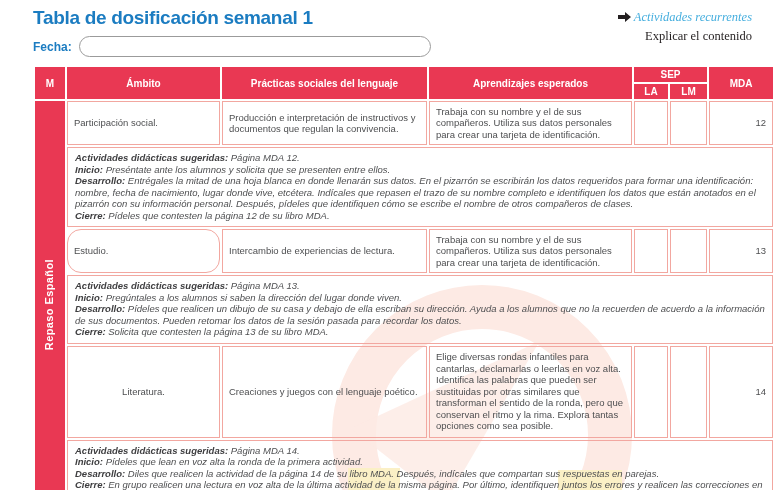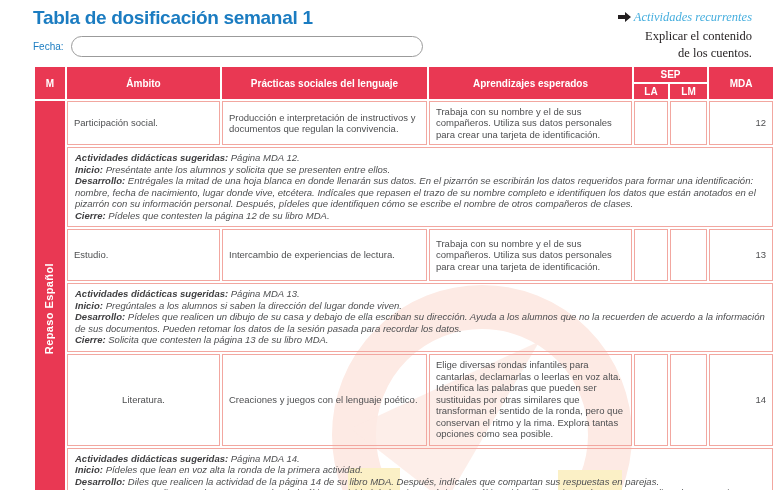--- a/index.html
+++ b/index.html
@@ -14,39 +14,39 @@
              border:44px solid #fdeae4; }
   .wm-petal { left:395px; top:300px; width:0; height:0;
               border-left:95px solid transparent; border-right:25px solid transparent;
               border-bottom:185px solid #fdeae4; transform:rotate(38deg); opacity:.8; }
   .wm-yellow { left:348px; top:468px; width:52px; height:22px; background:#fbf0c6; }
   .wm-yellow2 { left:558px; top:470px; width:64px; height:20px; background:#fbf0c6; }
   
   .head { position:relative; z-index:2; padding:7px 0 0 33px; }
   .title { color:#1b7cc1; font-size:19px; font-weight:bold; letter-spacing:-0.3px; }
   .fecha-row { margin-top:7px; display:flex; align-items:center; gap:7px; }
-  .fecha-label { color:#1b7cc1; font-size:10px; font-weight:normal; }
+  .fecha-label { color:#1b7cc1; font-size:12px; font-weight:bold; }
   .fecha-input { width:352px; height:21px; border:1.5px solid #9b9b9b; border-radius:11px;
                  background:#fff; }
   .recur { position:absolute; top:9px; right:27px; z-index:2; text-align:right;
            font-family:"Liberation Serif", serif; font-size:12.5px; color:#231f20;
            line-height:1.4; }
   .recur .link { color:#45aede; font-style:italic; }
   .recur .arrow-icon { display:inline-block; margin-right:3px; vertical-align:-1px; }
   
   .tbl-wrap { position:relative; z-index:1; margin:8px 0 0 33px; }
   table { width:742px; table-layout:fixed; border-collapse:separate; border-spacing:2px; }
   th { background:#e93853; color:#ffffff; font-size:10px; font-weight:bold;
        text-align:center; vertical-align:middle; padding:2px 1px; }
   th.sep-top { height:14px; }
   td { border:1px solid #f2a7a0; background:transparent; color:#4e4f51;
        font-size:9.5px; line-height:11.5px; vertical-align:middle; padding:3px 6px; }
   td.center { text-align:right; }
   td.acts { vertical-align:top; padding:4px 7px 5px 7px;font-style:italic; }
-  td.h1 { height:44px; } td.h2 { height:52px; } td.h3 { height:92px;text-align:center; }
+  td.h1 { height:44px; } td.h2 { height:44px;border-radius:14px; } td.h3 { height:92px;text-align:center; }
   .lbl { font-weight:bold; color:#3e3e40; }
   
   td.mbar { background:#e93853; border:none; position:relative; padding:0; }
   .mbar-inner { position:absolute; inset:0; display:flex; align-items:center; justify-content:center; }
   .mbar-inner span { writing-mode:vertical-rl; transform:rotate(180deg); color:#ffffff;
                      font-size:11px; font-weight:bold; letter-spacing:0.4px; white-space:nowrap; }
   p { margin:0; }
 </style>
 </head>
 <body>
@@ -58,21 +58,20 @@
   <div class="wm wm-yellow"></div>
   <div class="wm wm-yellow2"></div>
 
   <div class="recur">
     <div>
       <span class="arrow-icon"><svg width="13" height="10" viewBox="0 0 13 10">
             <path d="M0 3h7V0l6 5-6 5V7H0z" fill="#231f20"></path>
           </svg></span><span class="link">Actividades recurrentes</span>
     </div>
     <div>Explicar el contenido</div>
-    <div>de los cuentos.</div>
   </div>
 
   <div class="head">
     <div class="title">Tabla de dosificación semanal 1</div>
     <div class="fecha-row">
       <span class="fecha-label">Fecha:</span>
       <div class="fecha-input"></div>
     </div>
   </div>
 

